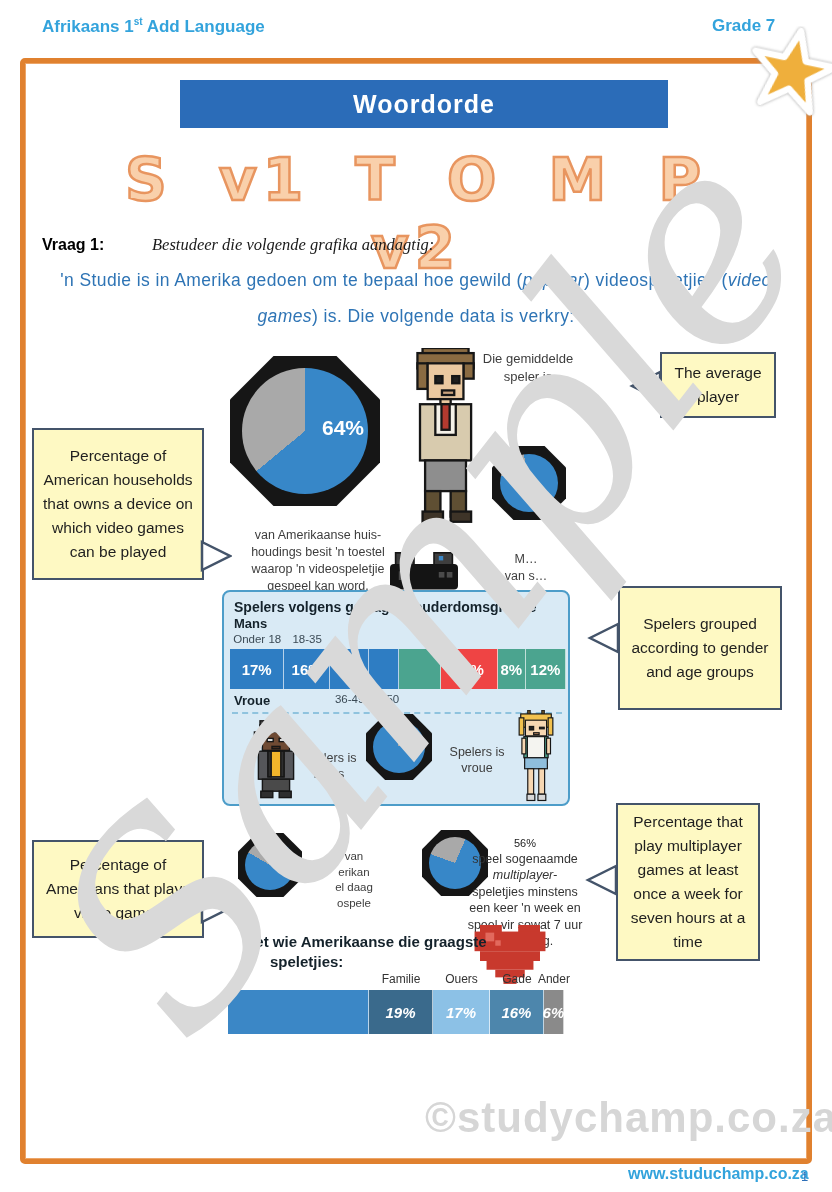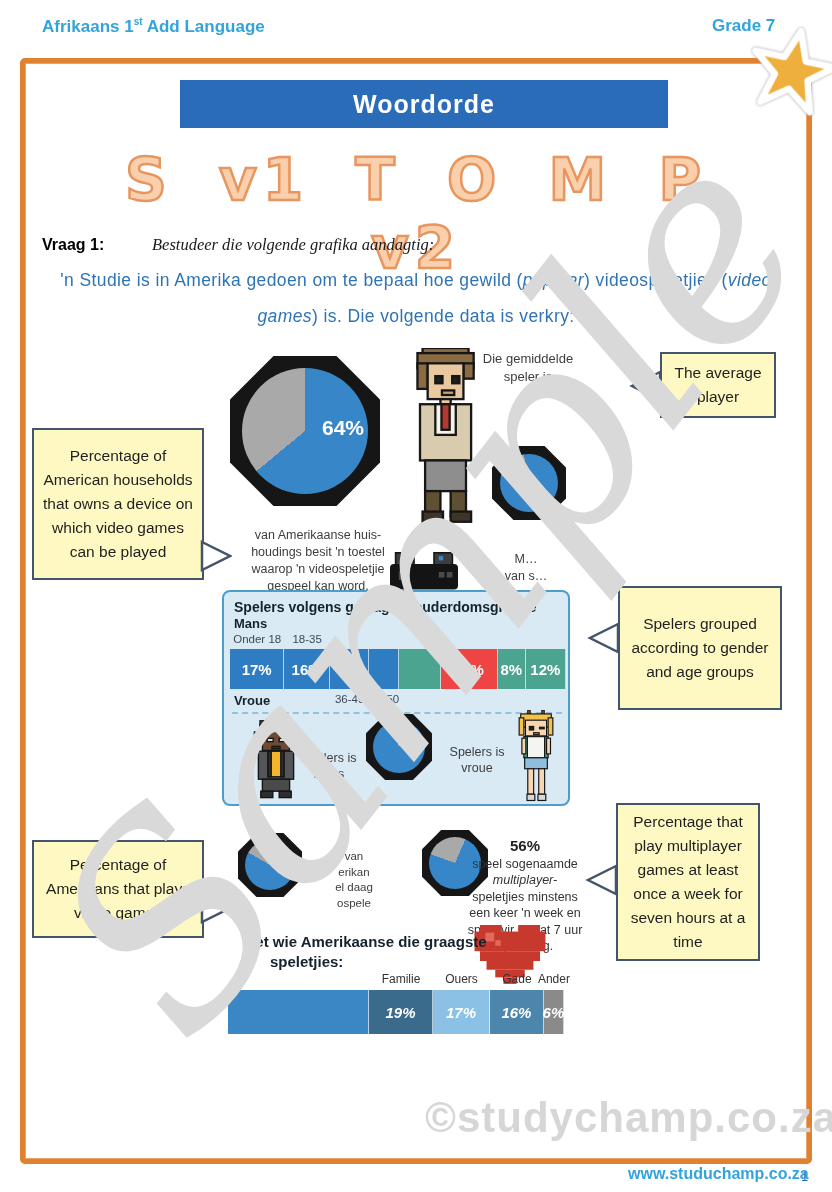--- a/index.html
+++ b/index.html
@@ -51,21 +51,21 @@
   .seg-labels{position:absolute;height:15px;font-size:11.5px;color:#3b4a55;}
   .seg-labels span{position:absolute;transform:translateX(-50%);white-space:nowrap;}
   .bar{position:absolute;overflow:hidden;}
   .bar .seg{position:absolute;top:0;height:100%;display:flex;align-items:center;justify-content:center;
             border-right:1px solid rgba(255,255,255,.65);box-sizing:border-box;}
   .bar .seg span{color:#fff;font-weight:bold;font-size:15px;}
   .dash{position:absolute;border-top:2px dashed #8FC3DE;}
 
   .charnote{position:absolute;font-size:12.5px;color:#3d3d3d;text-align:center;line-height:1.3;}
 
-  .stat56 .big{font-weight:bold;font-size:15px;color:#222;}
+  .stat56 .big{font-weight:normal;font-size:11px;color:#222;}
   .stat56{font-size:12.5px;line-height:1.32;color:#333;text-align:center;}
   .stat56 .it{font-style:italic;}
 
   .fav-head{left:242px;top:932px;width:320px;font-size:15px;font-weight:bold;color:#14222b;line-height:1.3;z-index:5;}
   .fav-head div:nth-child(2){margin-left:28px;}
 
   
   .wm-sample{left:430px;top:590px;transform:translate(-50%,-50%) rotate(-52deg);
              font-family:"DejaVu Serif","Liberation Serif",serif;font-style:italic;font-size:270px;
              color:#D9D9D9;z-index:60;pointer-events:none;white-space:nowrap;}

